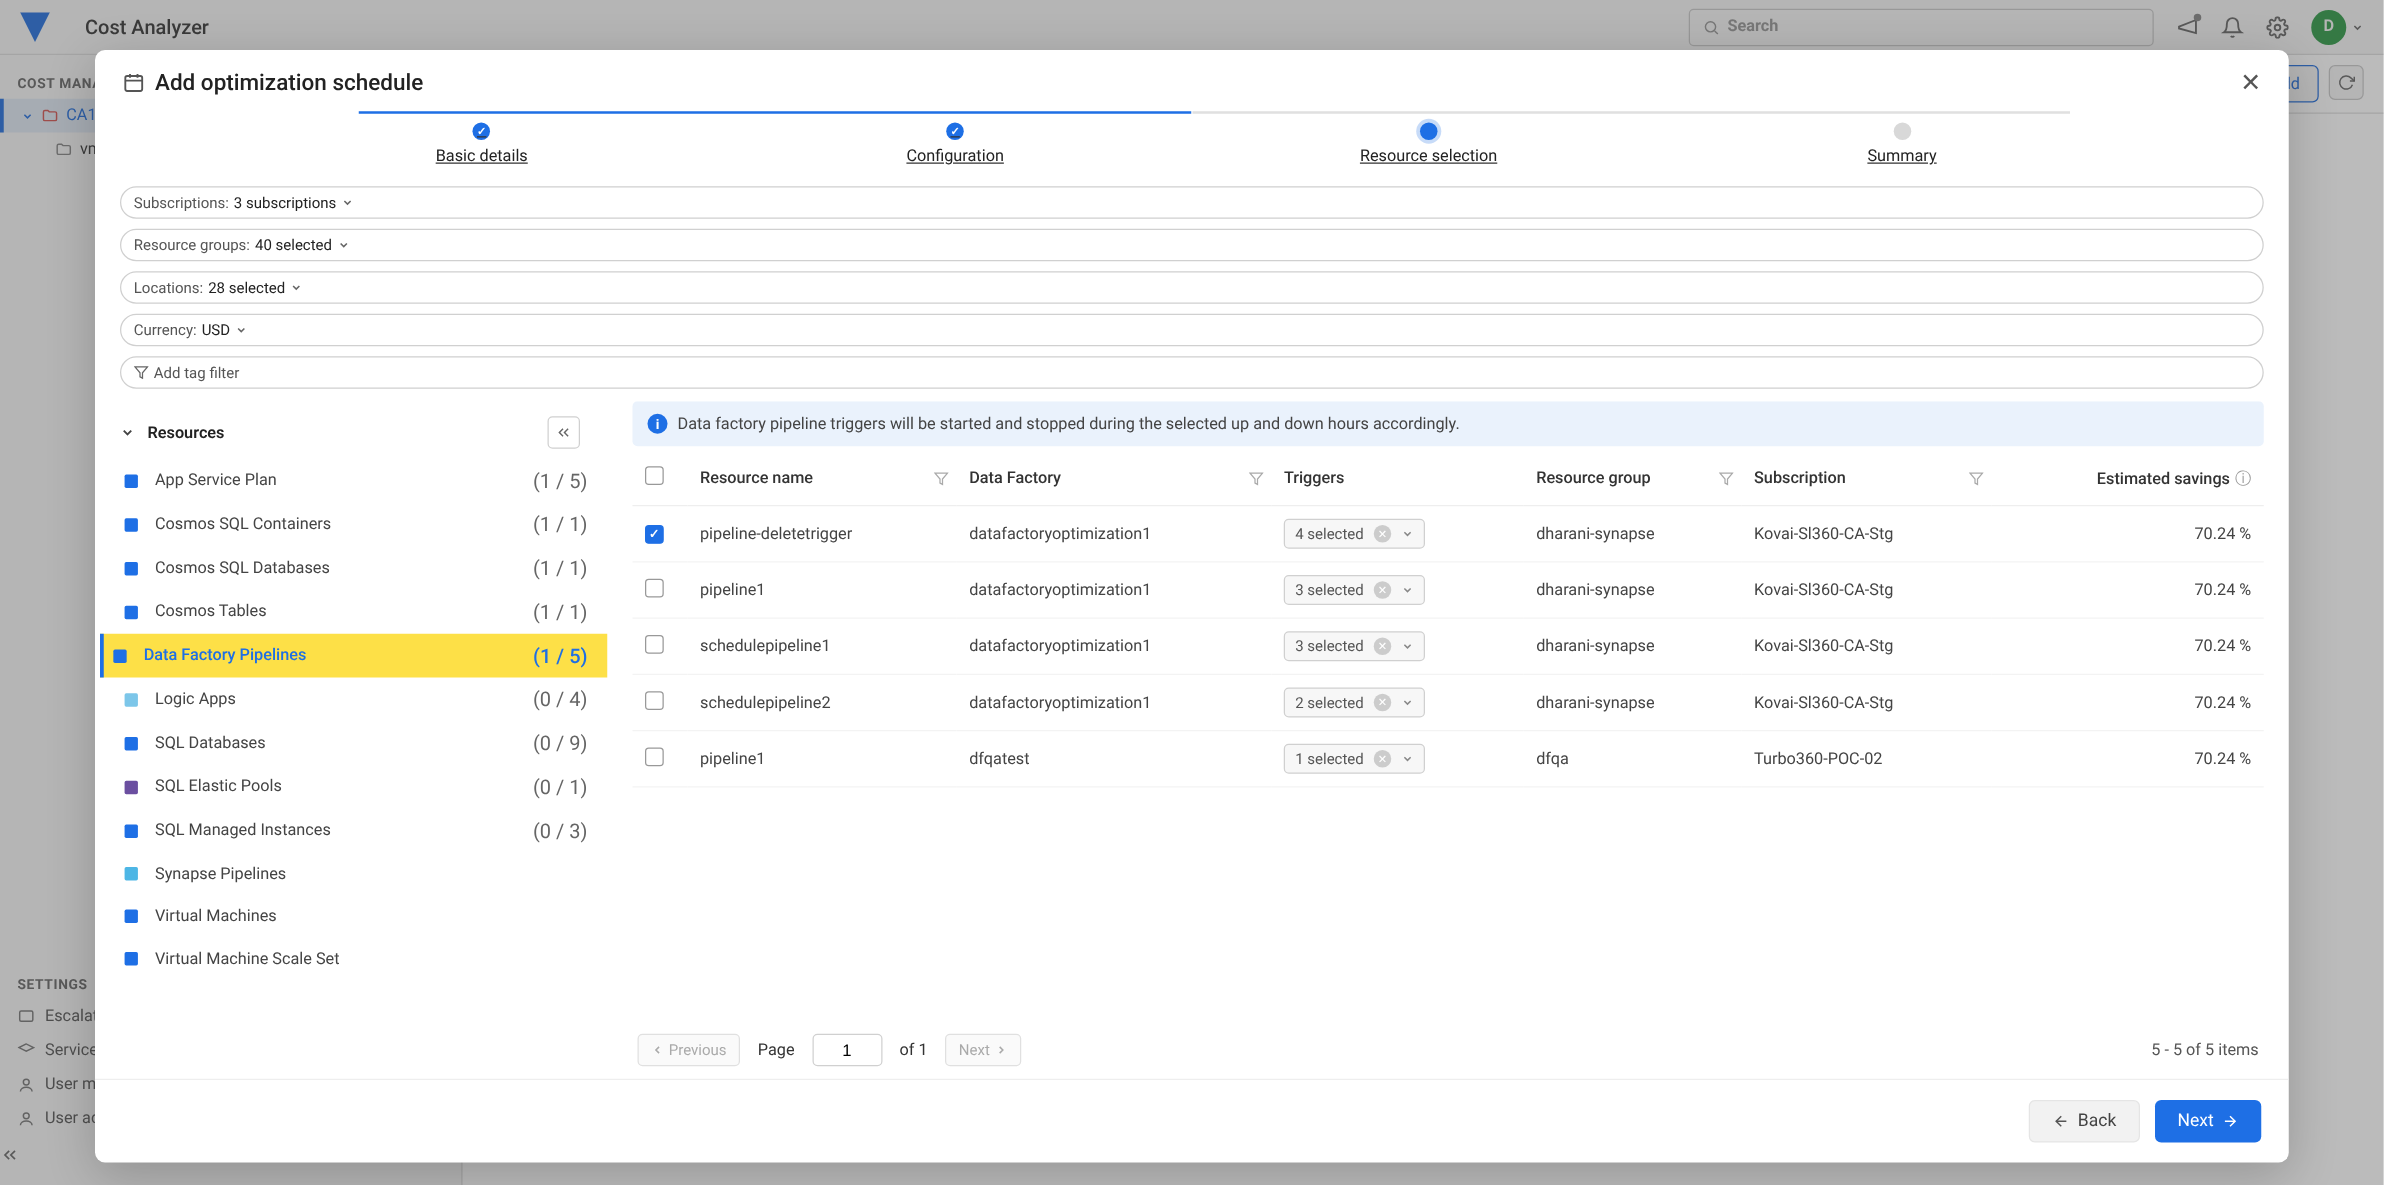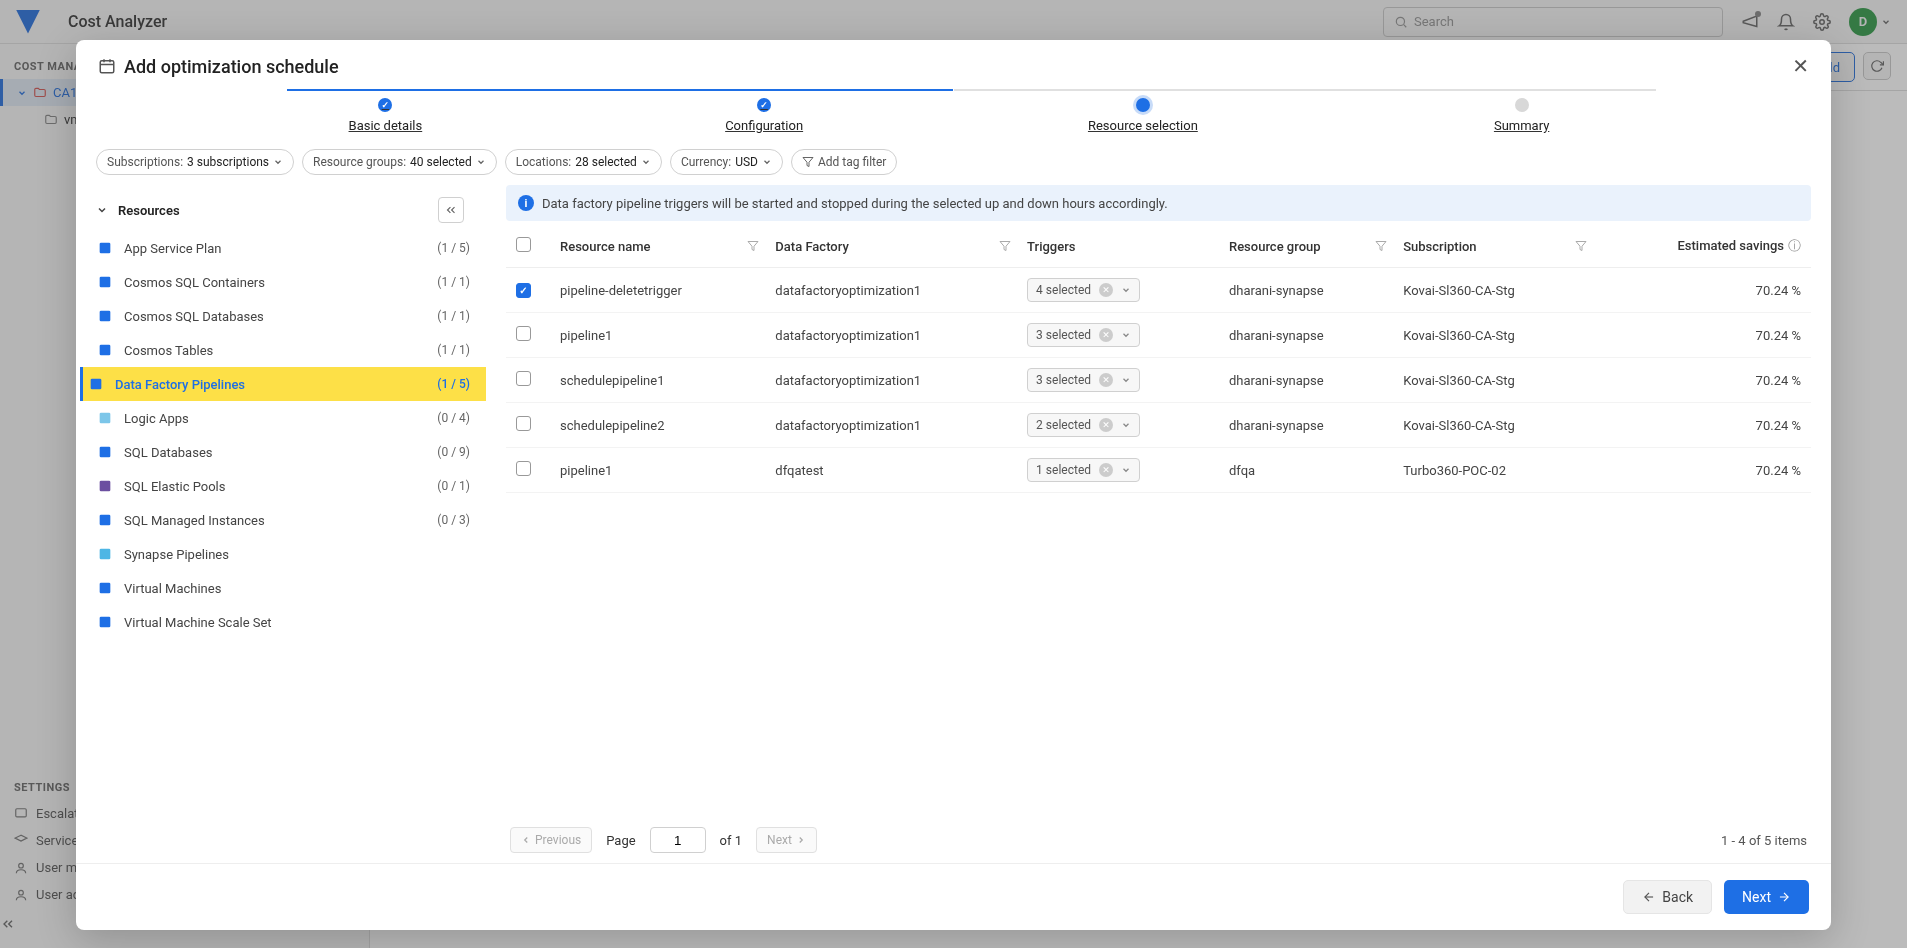--- a/index.html
+++ b/index.html
@@ -4,21 +4,21 @@
 <style>
 * { box-sizing: border-box; margin: 0; padding: 0; }
 body { font-family: -apple-system, BlinkMacSystemFont, "Segoe UI", Roboto, sans-serif; font-size: 13px; color: #333; background: #f5f5f5; overflow: hidden; width: 1907px; height: 948px; position: relative; }
 
 
 .app-bg { position: absolute; inset: 0; filter: brightness(0.92); }
 .app-header { height: 44px; background: #fff; border-bottom: 1px solid #e5e5e5; display: flex; align-items: center; padding: 0 16px; gap: 28px; }
 .app-logo { width: 24px; height: 24px; background: #1e6fe5; clip-path: polygon(0 0, 100% 0, 50% 100%); }
 .app-title { font-size: 16px; font-weight: 500; color: #333; }
 .app-header-right { margin-left: auto; display: flex; align-items: center; gap: 18px; }
-.search-box { width: 340px; height: 30px; border: 1px solid #d0d0d0; border-radius: 4px; display: flex; align-items: center; padding: 0 10px; color: #999; gap: 6px; background:#fff; }
+.search-box { width: 372px; height: 30px; border: 1px solid #d0d0d0; border-radius: 4px; display: flex; align-items: center; padding: 0 10px; color: #999; gap: 6px; background:#fff;font-weight:bold; }
 .hdr-icon { width: 18px; height: 18px; display: flex; align-items: center; justify-content: center; color: #666; position:relative; }
 .avatar { width: 28px; height: 28px; border-radius: 50%; background: #2a9d43; color: #fff; display:flex; align-items:center; justify-content:center; font-weight:600; font-size:13px; }
 .avatar-wrap { display:flex; align-items:center; gap:4px; }
 
 .app-body { display:flex; height: calc(100% - 44px); }
 .app-left { width: 370px; background:#fff; border-right:1px solid #e5e5e5; padding: 10px 0; position:relative; }
 .left-sec-label { font-size:11px; font-weight:700; color:#666; letter-spacing:0.5px; padding: 6px 14px; }
 .tree-item { display:flex; align-items:center; gap:6px; padding: 6px 14px; color:#333; }
 .tree-item.active { background:#e8f1fd; color:#1e6fe5; border-left:3px solid #1e6fe5; }
 .tree-indent { padding-left: 44px; }
@@ -45,32 +45,32 @@
 .step-dot { width:14px; height:14px; border-radius:50%; margin:0 auto 6px; position:relative; z-index:2; }
 .step-dot.done { background:#1e6fe5; display:flex; align-items:center; justify-content:center; }
 .step-dot.done::after { content:"✓"; color:#fff; font-size:9px; font-weight:700; }
 .step-dot.active { background:#1e6fe5; box-shadow: 0 0 0 3px rgba(30,111,229,0.25); }
 .step-dot.pending { background:#d8d8d8; }
 .step-label { font-size:13px; color:#222; }
 .step-line { position:absolute; top:7px; height:2px; z-index:1; }
 .step-line.blue { background:#1e6fe5; }
 .step-line.grey { background:#e0e0e0; }
 
-.filters-row { display:flex; gap:8px; padding: 4px 20px 10px; }
+.filters-row { display:flex; gap:8px; padding: 4px 20px 10px; flex-direction: column; }
 .filter-pill { border:1px solid #d0d0d0; border-radius:14px; height:26px; padding: 0 10px; display:flex; align-items:center; gap:4px; font-size:12px; color:#555; background:#fff; }
 .filter-pill .val { color:#222; }
 
 .modal-body { flex:1; display:flex; overflow:hidden; }
 .side-col { width: 410px; border-right: none; padding: 4px 0 4px 4px; overflow-y:auto; }
 .side-head { display:flex; align-items:center; gap:10px; padding:8px 16px; font-weight:600; color:#222; }
 .coll-handle { width:26px; height:26px; border:1px solid #d0d0d0; border-radius:4px; display:flex; align-items:center; justify-content:center; margin-left:auto; margin-right:6px; color:#666; }
 .res-item { display:flex; align-items:center; gap:10px; padding: 8px 16px; color:#444; position:relative; }
 .res-item.active { background:#fde047; color:#1e6fe5; border-left:3px solid #1e6fe5; padding-left:4px; font-weight:500; }
 .res-icon { width:18px; height:18px; display:flex; align-items:center; justify-content:center; }
-.res-count { margin-left:auto; font-size:12px; color:#666; }
+.res-count { margin-left:auto; font-size:16px; color:#666; }
 .res-item.active .res-count { color:#1e6fe5; }
 
 .table-col { flex:1; display:flex; flex-direction:column; padding: 0 20px; }
 .info-banner { background:#eaf2fc; border-radius:4px; padding:10px 12px; color:#444; display:flex; align-items:center; gap:8px; font-size:13px; margin-bottom:4px; }
 .info-i { width:16px; height:16px; border-radius:50%; background:#1e6fe5; color:#fff; font-size:11px; display:flex; align-items:center; justify-content:center; font-weight:700; }
 
 table.grid { width:100%; border-collapse:collapse; }
 table.grid th { text-align:left; font-weight:500; color:#333; font-size:13px; padding: 12px 10px; border-bottom:1px solid #eee; position:relative; }
 table.grid td { padding: 10px 10px; font-size:13px; color:#444; border-bottom:1px solid #f3f3f3; vertical-align:middle; }
 .filter-ic { position:absolute; right:6px; top:50%; transform:translateY(-50%); color:#999; }
@@ -533,21 +533,21 @@
           </div>
           <span>Page</span>
           <input class="pg-input" value="1" style="">
           <span>of 1</span>
           <div class="pg-btn">
             <span>Next</span>
             <svg width="10" height="10" viewBox="0 0 24 24" fill="none" stroke="#aaa" stroke-width="3">
                 <polyline points="9 18 15 12 9 6"></polyline>
               </svg>
           </div>
-          <div class="pager-right">1 - 4 of 5 items</div>
+          <div class="pager-right">5 - 5 of 5 items</div>
         </div>
       </div>
     </div>
 
     <div class="modal-footer">
       <div class="btn btn-secondary">
         <svg width="14" height="14" viewBox="0 0 24 24" fill="none" stroke="#555" stroke-width="2">
             <line x1="19" y1="12" x2="5" y2="12"></line>
             <polyline points="12 19 5 12 12 5"></polyline>
           </svg>

